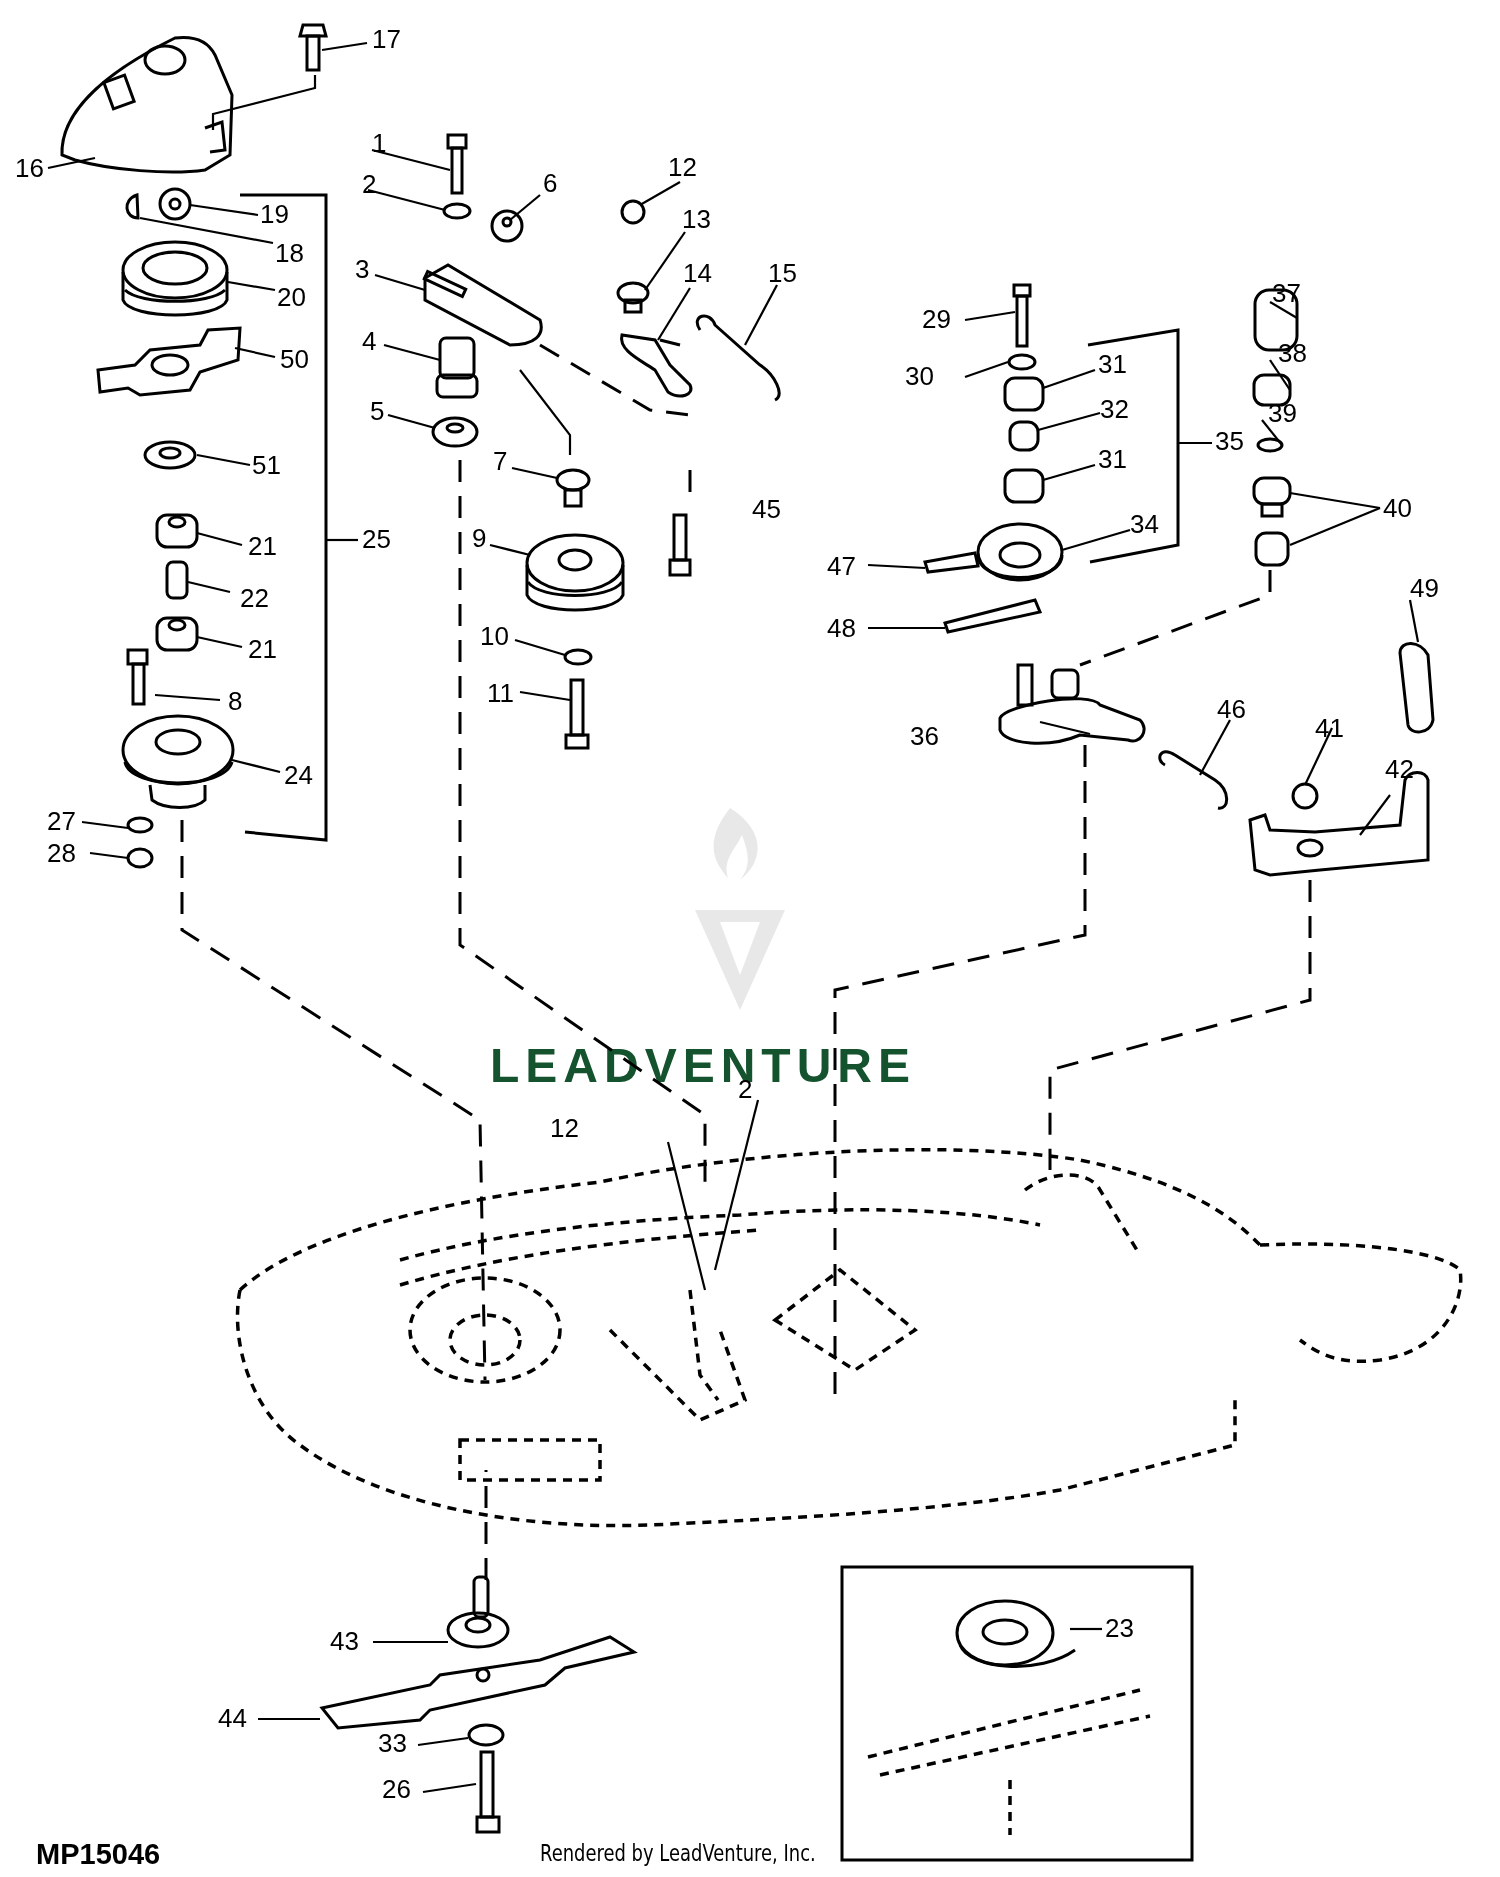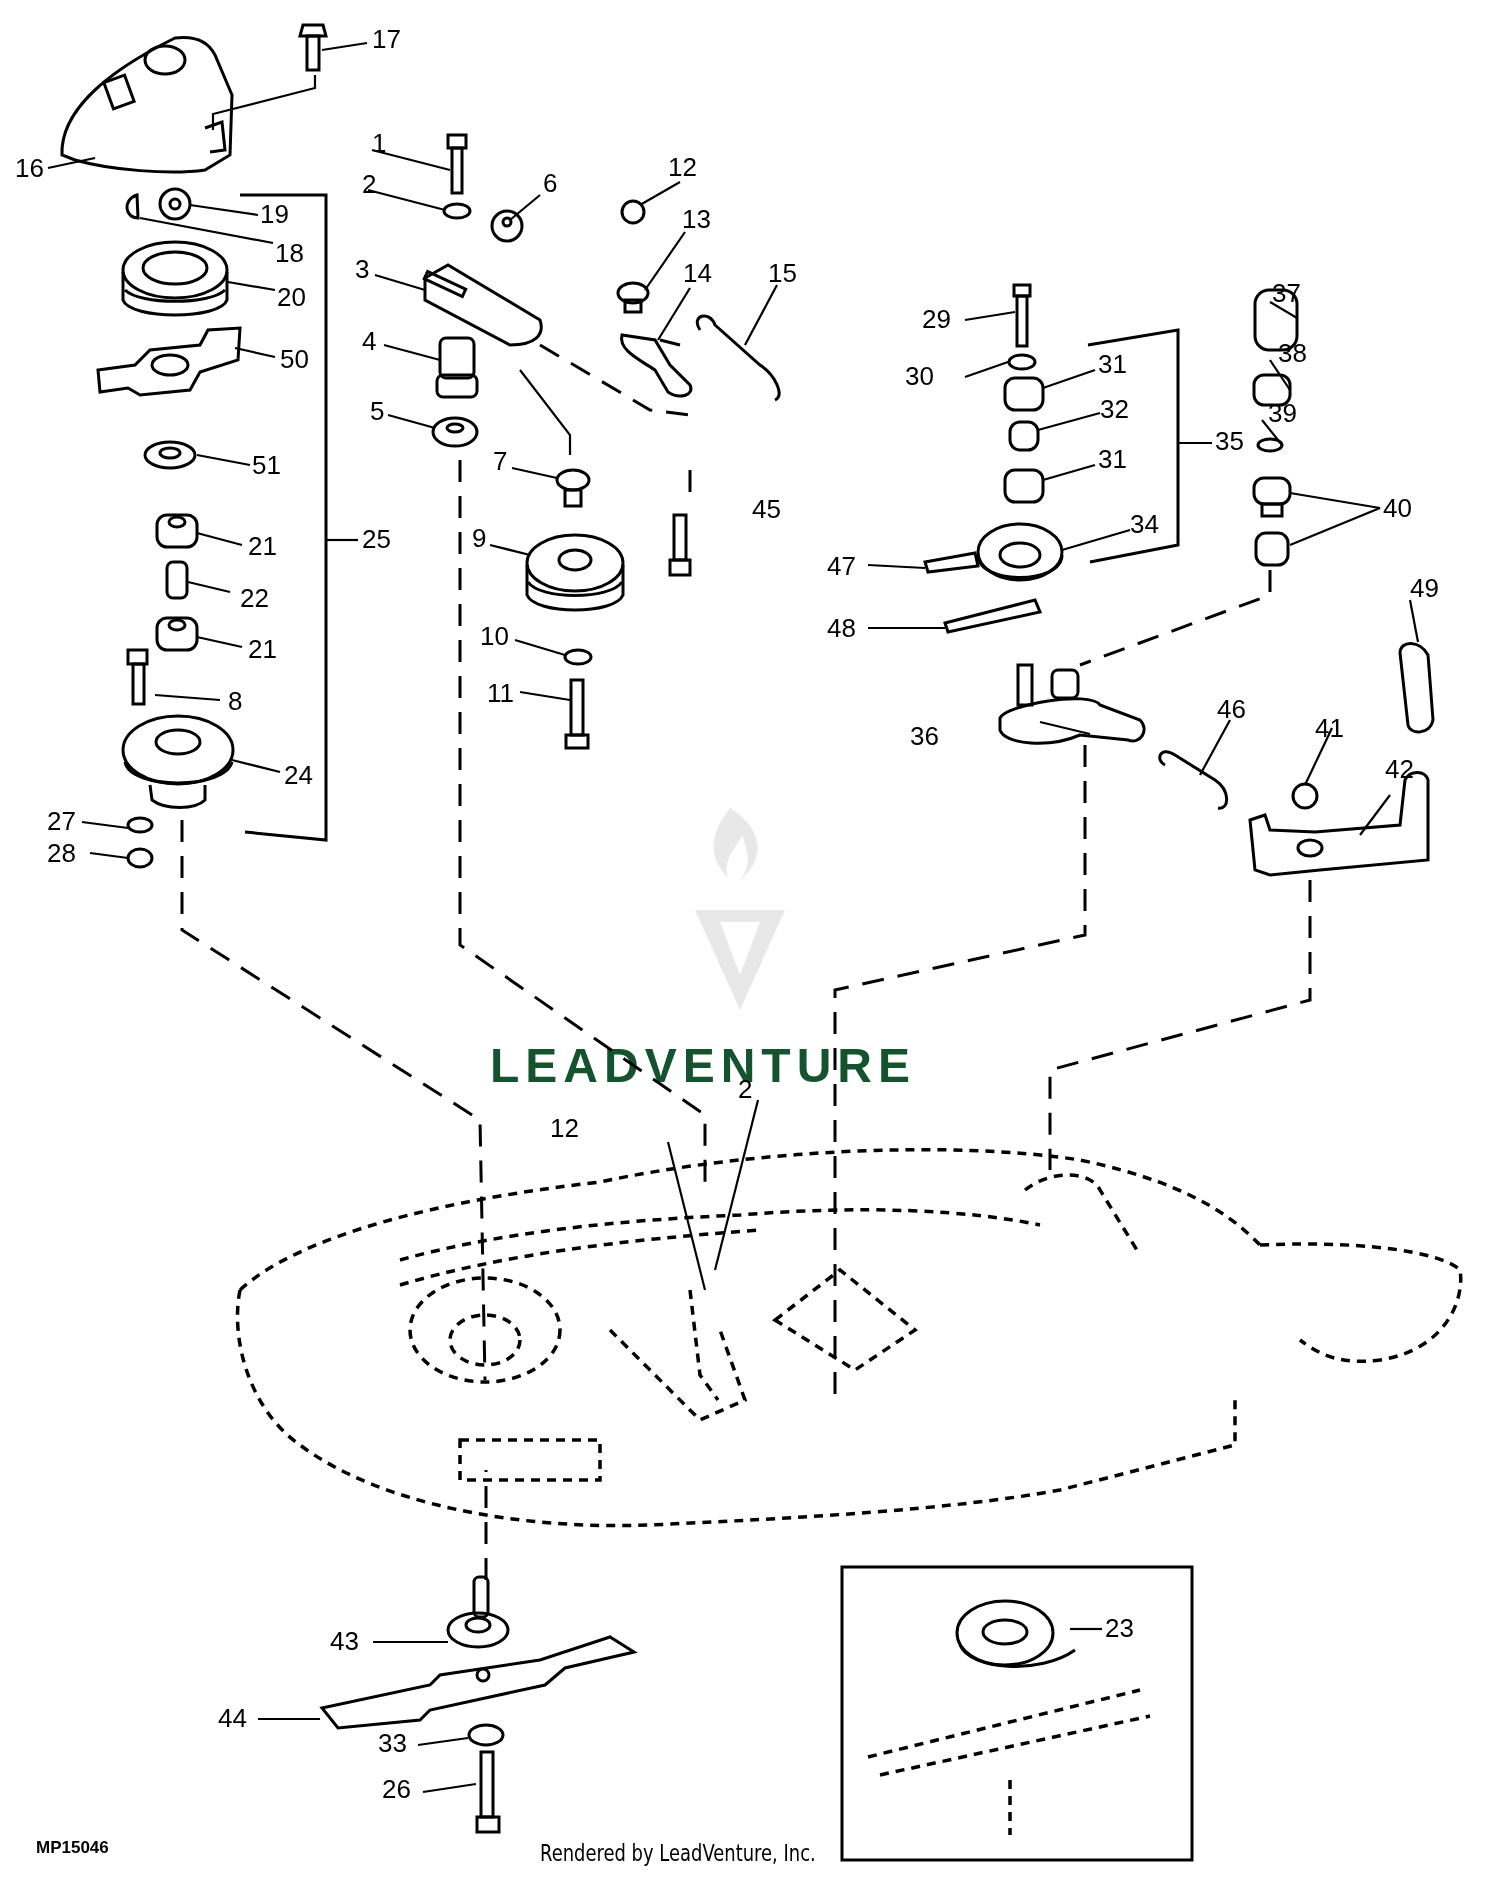--- a/index.html
+++ b/index.html
@@ -4,21 +4,21 @@
 <style>
   html,body{margin:0;padding:0;background:#fff;}
   body{width:1500px;height:1877px;position:relative;overflow:hidden;font-family:"Liberation Sans",sans-serif;}
   #diagram{position:absolute;left:0;top:0;width:1500px;height:1877px;}
   .callout{font-family:"Liberation Sans Narrow","Liberation Sans",sans-serif;font-size:26px;fill:#000;}
   .part{fill:none;stroke:#000;stroke-width:3;}
   .lead{stroke:#000;stroke-width:2.2;fill:none;}
   .dash{stroke:#000;stroke-width:3;fill:none;stroke-dasharray:22 14;}
   .deck{stroke:#000;stroke-width:3.5;fill:none;stroke-dasharray:9 7;}
   .bracket{stroke:#000;stroke-width:3;fill:none;}
-  .fig-id{position:absolute;left:36px;top:1838px;font-size:17px;font-weight:bold;font-family:"Liberation Sans",sans-serif;}
+  .fig-id{position:absolute;left:36px;top:1838px;font-size:29px;font-weight:bold;font-family:"Liberation Sans",sans-serif;}
   .rendered{position:absolute;left:540px;top:1840px;font-size:23px;font-family:"DejaVu Sans",sans-serif;transform:scaleX(0.78);transform-origin:left top;white-space:nowrap;}
   .watermark-text{position:absolute;left:490px;top:1038px;font-size:48px;letter-spacing:6px;color:#14532d;font-weight:bold;font-family:"Liberation Sans",sans-serif;}
 </style>
 </head>
 <body>
 
 <div class="watermark-text">LEADVENTURE</div>
 
 <svg id="diagram" viewBox="0 0 1500 1877">
 

